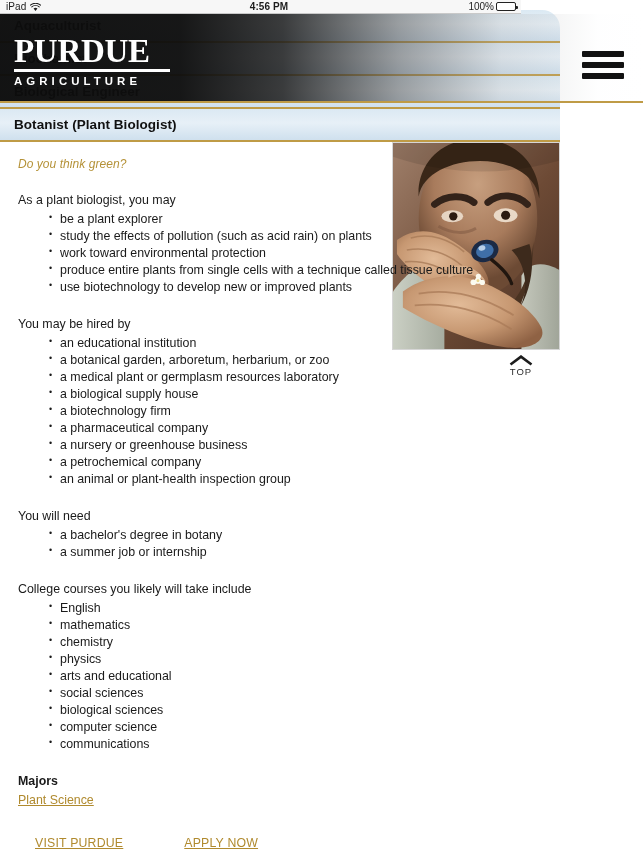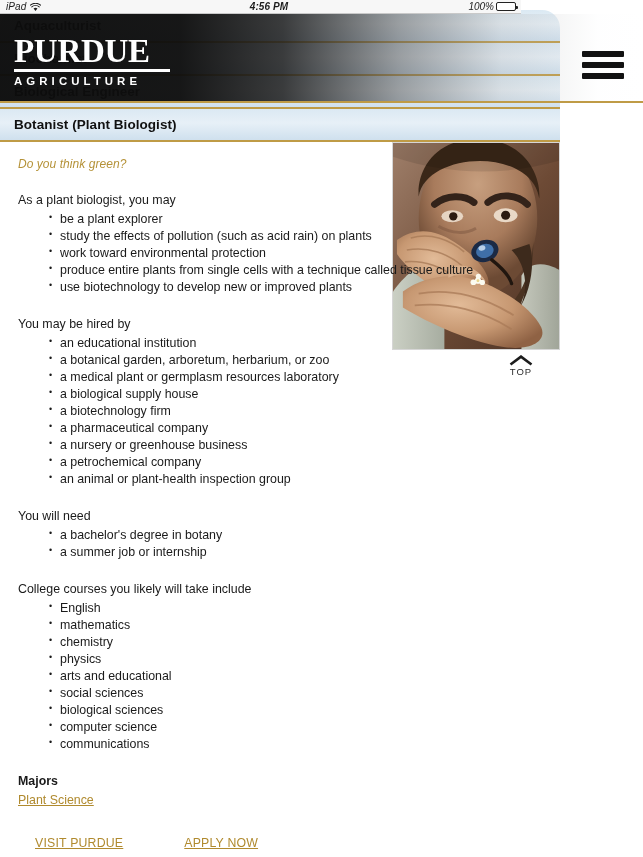--- a/index.html
+++ b/index.html
@@ -25,21 +25,20 @@
     position: absolute;
     top: 0; left: 0;
     width: 521px; height: 14px;
     background: #f7f7f7;
     border-bottom: 1px solid #c9c9c9;
     display: flex;
     align-items: center;
     font-size: 10px;
     color: #1c1c1c;
     z-index: 60;
-    font-style: italic;
   }
   .sb-left {
     position: absolute; left: 6px;
     display: flex; align-items: center; gap: 4px;
   }
   .sb-device { font-size: 10px; letter-spacing: 0.1px; }
   .wifi-icon { display:inline-block; width:11px; height:9px; position:relative; top:1px;}
   .sb-center {
     position: absolute; left: 0; right: 0;
     text-align: center;

